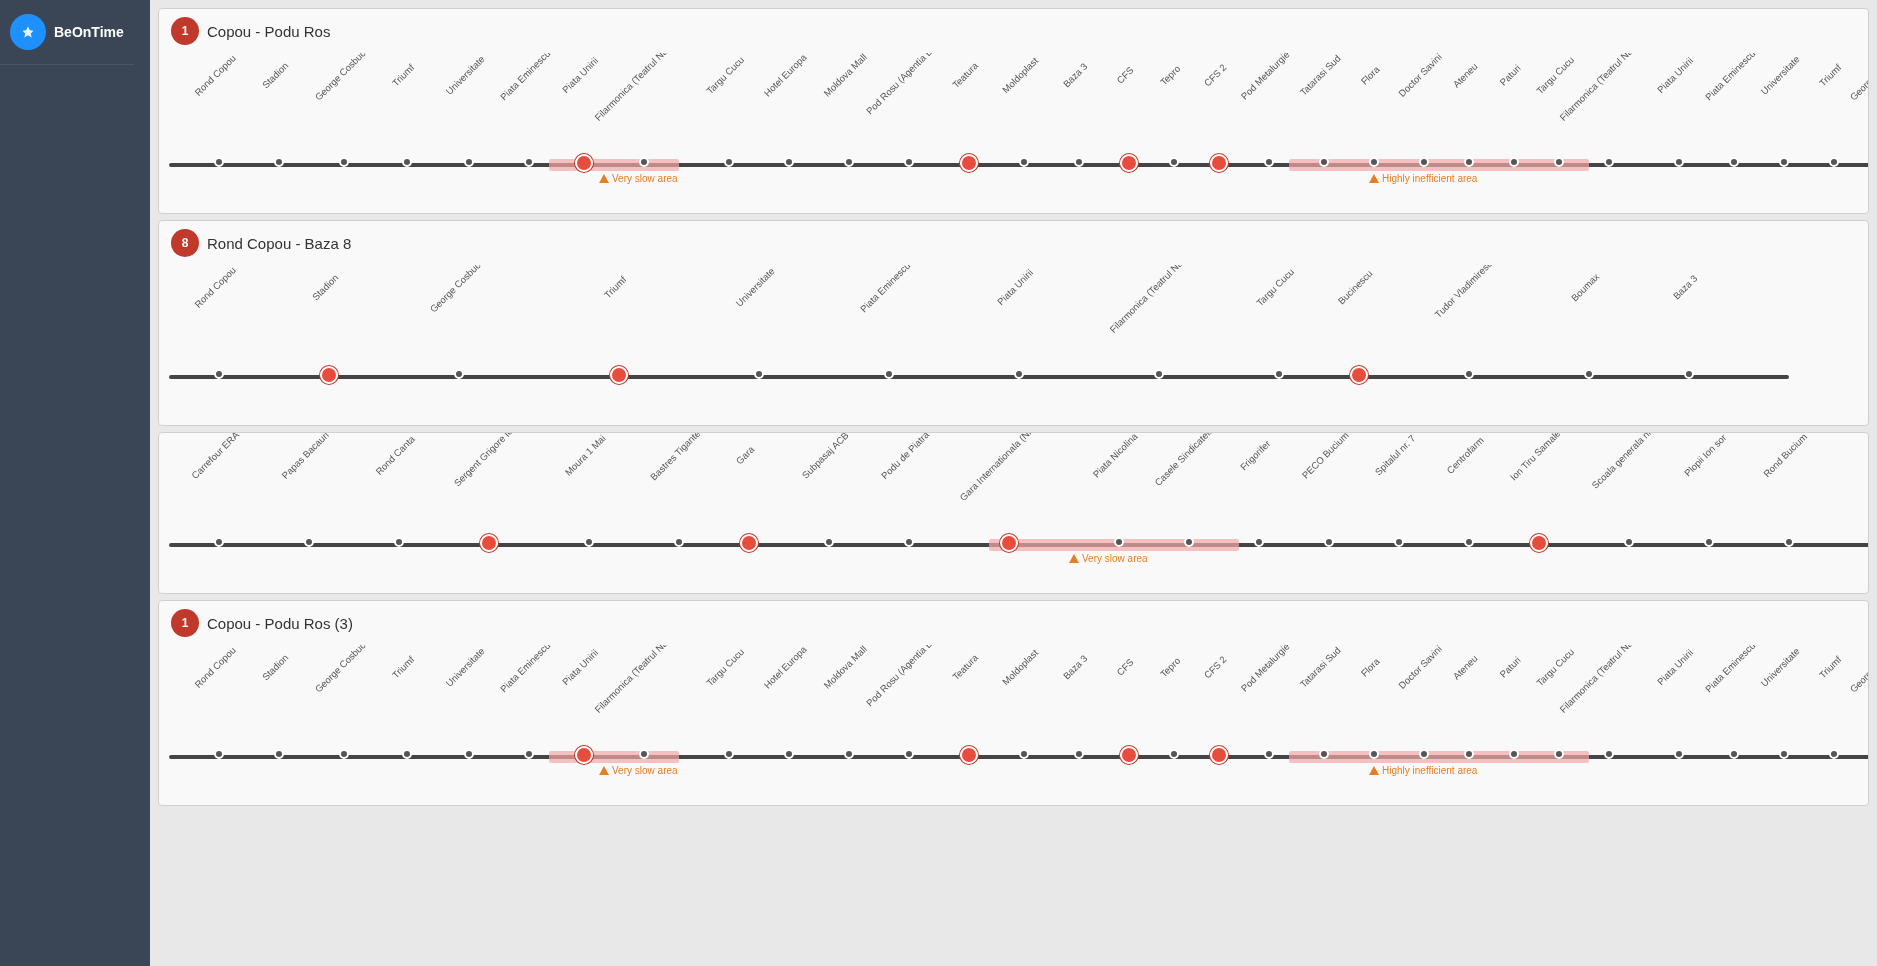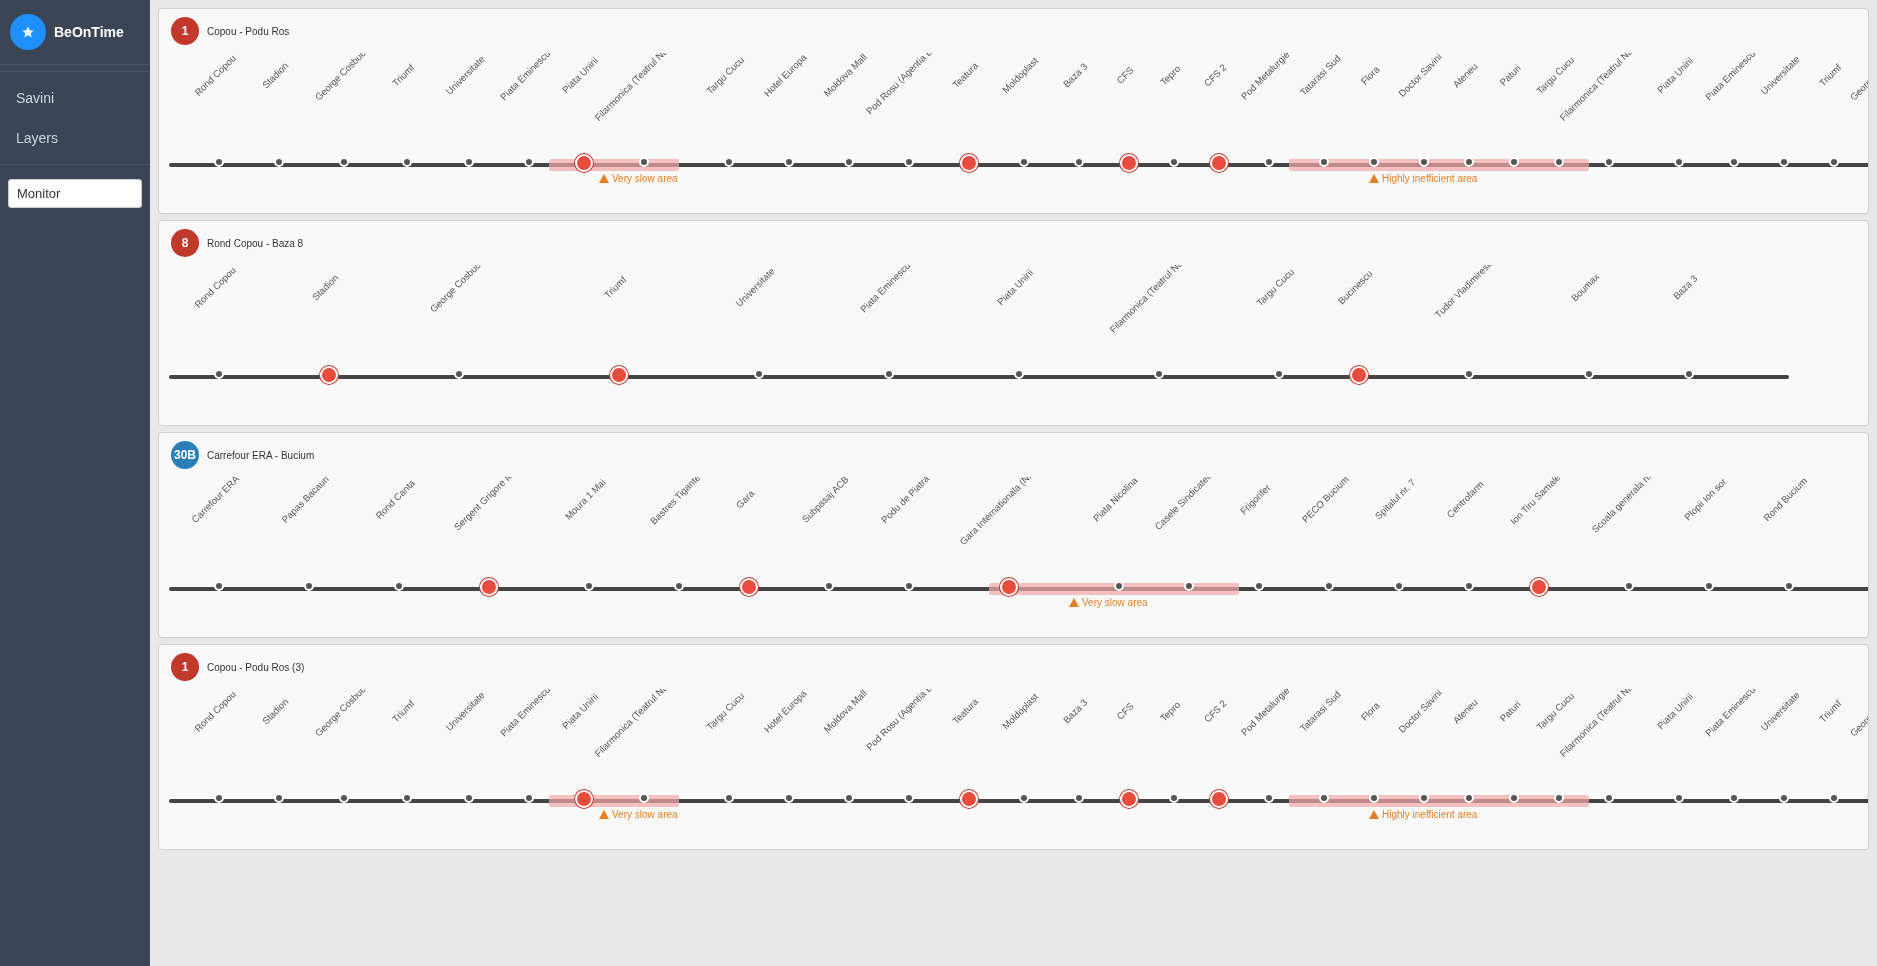--- a/index.html
+++ b/index.html
@@ -5,22 +5,22 @@
     * { box-sizing: border-box; margin: 0; padding: 0; }
     body { font-family: Arial, sans-serif; background: #f0f0f0; display: flex; height: 966px; overflow: hidden; }
 
     
     #sidebar {
       width: 150px;
       min-width: 150px;
       background: #3a4556;
       color: #fff;
       display: flex;
-      flex-direction: column;
-      align-items: flex-end;
+      flex-direction: row;
+      align-items: flex-start;
       padding: 0;
       height: 100%;
     }
     #sidebar .logo-area {
       display: flex;
       align-items: center;
       padding: 14px 10px;
       width: 100%;
       border-bottom: 1px solid #4a5566;
     }
@@ -81,21 +81,21 @@
     }
     .route-badge {
       width: 28px; height: 28px;
       border-radius: 50%;
       display: flex; align-items: center; justify-content: center;
       font-size: 12px; font-weight: bold; color: #fff;
       flex-shrink: 0;
     }
     .badge-red { background: #c0392b; }
     .badge-blue { background: #2980b9; }
-    .route-title { font-size: 10px; font-weight: 500; color: #333; }
+    .route-title { font-size: 15px; font-weight: 500; color: #333; }
 
     
     .timeline-scroll {
       overflow-x: auto;
       overflow-y: hidden;
       padding: 0 10px 6px 10px;
       position: relative;
       height: 160px;
     }
     .timeline-inner {
@@ -292,24 +292,20 @@
           <div class="stop-label" style="left: 1300px; top: 15px; transform: rotate(-45deg) translateX(-50%); transform-origin: left bottom;">Tudor Vladimirescu</div>
           <div class="stop-dot" style="left: 1300px;"></div>
           <div class="stop-label" style="left: 1420px; top: 15px; transform: rotate(-45deg) translateX(-50%); transform-origin: left bottom;">Boumax</div>
           <div class="stop-dot" style="left: 1420px;"></div>
           <div class="stop-label" style="left: 1520px; top: 15px; transform: rotate(-45deg) translateX(-50%); transform-origin: left bottom;">Baza 3</div>
           <div class="stop-dot" style="left: 1520px;"></div>
         </div>
       </div>
     </div>
     <div class="route-panel">
-      <div class="route-header">
-        <div class="route-badge badge-blue">30B</div>
-        <span class="route-title">Carrefour ERA - Bucium</span>
-      </div>
       <div class="timeline-scroll">
         <div class="timeline-inner" style="min-width: 1820px;">
           <div class="tl-line" style="width: 1720px;"></div>
           <div class="slow-area" style="left: 820px; width: 250px;"></div>
           <div class="warning-label" style="left: 900px;"><span style="display:inline-block;width:0;height:0;border-left:5px solid transparent;border-right:5px solid transparent;border-bottom:9px solid #e67e22;"></span> Very slow area</div>
           <div class="stop-label" style="left: 50px; top: 15px; transform: rotate(-45deg) translateX(-50%); transform-origin: left bottom;">Carrefour ERA</div>
           <div class="stop-dot" style="left: 50px;"></div>
           <div class="stop-label" style="left: 140px; top: 15px; transform: rotate(-45deg) translateX(-50%); transform-origin: left bottom;">Papas Bacauri</div>
           <div class="stop-dot" style="left: 140px;"></div>
           <div class="stop-label" style="left: 230px; top: 15px; transform: rotate(-45deg) translateX(-50%); transform-origin: left bottom;">Rond Canta</div>

